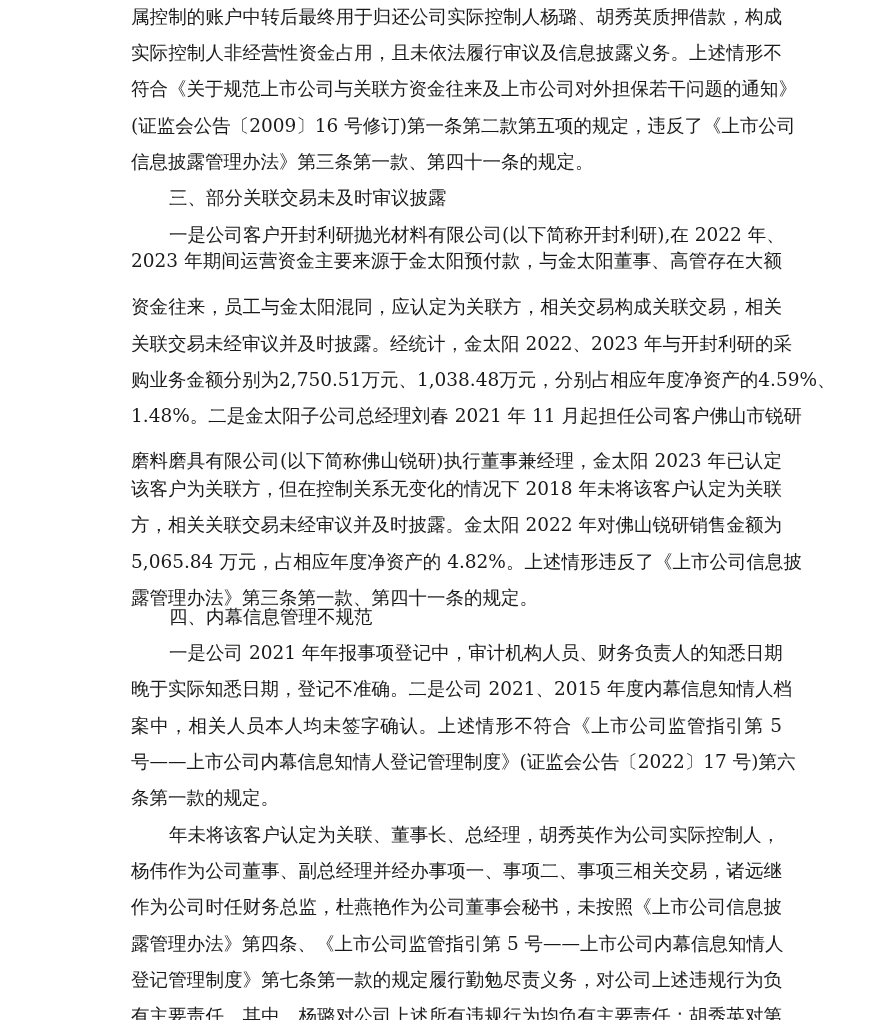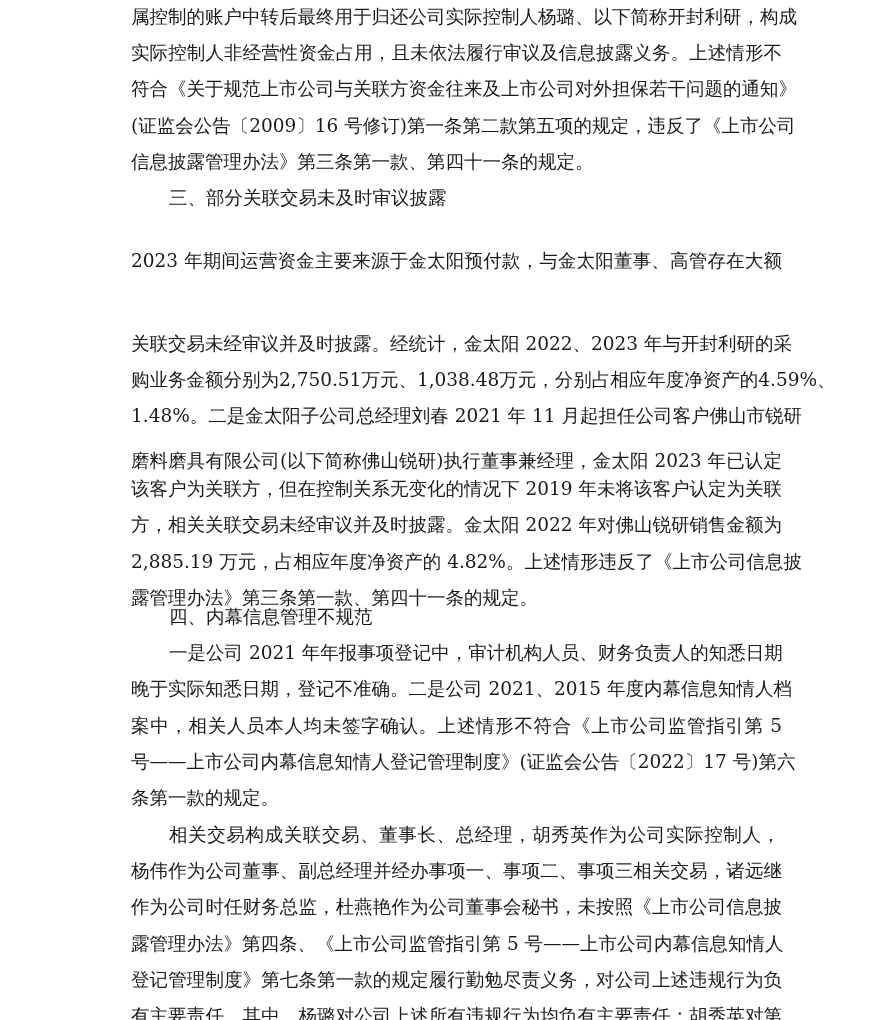--- a/index.html
+++ b/index.html
@@ -22,40 +22,42 @@
     text-align-last: justify;
     overflow: visible;
   }
   .line.last { text-align-last: left; }
   .line.indent { left: 169px; width: 611px; }
 </style>
 </head>
 <body>
 
 <div class="page">
-  <div class="line" style="top:4px">属控制的账户中转后最终用于归还公司实际控制人杨璐、以下简称开封利研，构成</div>
+  <div class="line" style="top:4px">属控制的账户中转后最终用于归还公司实际控制人杨璐、胡秀英质押借款，构成</div>
   <div class="line" style="top:40px">实际控制人非经营性资金占用，且未依法履行审议及信息披露义务。上述情形不</div>
   <div class="line" style="top:76px">符合《关于规范上市公司与关联方资金往来及上市公司对外担保若干问题的通知》</div>
   <div class="line" style="top:113px">(证监会公告〔2009〕16 号修订)第一条第二款第五项的规定，违反了《上市公司</div>
   <div class="line last" style="top:149px">信息披露管理办法》第三条第一款、第四十一条的规定。</div>
   <div class="line indent last" style="top:185px">三、部分关联交易未及时审议披露</div>
+  <div class="line indent" style="top:222px">一是公司客户开封利研抛光材料有限公司(以下简称开封利研),在 2022 年、</div>
   <div class="line" style="top:248px">2023 年期间运营资金主要来源于金太阳预付款，与金太阳董事、高管存在大额</div>
+  <div class="line" style="top:294px">资金往来，员工与金太阳混同，应认定为关联方，相关交易构成关联交易，相关</div>
   <div class="line" style="top:331px">关联交易未经审议并及时披露。经统计，金太阳 2022、2023 年与开封利研的采</div>
   <div class="line" style="top:367px">购业务金额分别为2,750.51万元、1,038.48万元，分别占相应年度净资产的4.59%、</div>
   <div class="line" style="top:403px">1.48%。二是金太阳子公司总经理刘春 2021 年 11 月起担任公司客户佛山市锐研</div>
   <div class="line" style="top:448px">磨料磨具有限公司(以下简称佛山锐研)执行董事兼经理，金太阳 2023 年已认定</div>
-  <div class="line" style="top:476px">该客户为关联方，但在控制关系无变化的情况下 2019 年未将该客户认定为关联</div>
+  <div class="line" style="top:476px">该客户为关联方，但在控制关系无变化的情况下 2018 年未将该客户认定为关联</div>
   <div class="line" style="top:512px">方，相关关联交易未经审议并及时披露。金太阳 2022 年对佛山锐研销售金额为</div>
-  <div class="line" style="top:549px">2,885.19 万元，占相应年度净资产的 4.82%。上述情形违反了《上市公司信息披</div>
+  <div class="line" style="top:549px">5,065.84 万元，占相应年度净资产的 4.82%。上述情形违反了《上市公司信息披</div>
   <div class="line last" style="top:585px">露管理办法》第三条第一款、第四十一条的规定。</div>
   <div class="line indent last" style="top:604px">四、内幕信息管理不规范</div>
   <div class="line indent" style="top:640px">一是公司 2021 年年报事项登记中，审计机构人员、财务负责人的知悉日期</div>
   <div class="line" style="top:676px">晚于实际知悉日期，登记不准确。二是公司 2021、2015 年度内幕信息知情人档</div>
   <div class="line" style="top:713px">案中，相关人员本人均未签字确认。上述情形不符合《上市公司监管指引第 5</div>
   <div class="line" style="top:749px">号——上市公司内幕信息知情人登记管理制度》(证监会公告〔2022〕17 号)第六</div>
   <div class="line last" style="top:785px">条第一款的规定。</div>
-  <div class="line indent" style="top:822px">相关交易构成关联交易、董事长、总经理，胡秀英作为公司实际控制人，</div>
+  <div class="line indent" style="top:822px">年未将该客户认定为关联、董事长、总经理，胡秀英作为公司实际控制人，</div>
   <div class="line" style="top:858px">杨伟作为公司董事、副总经理并经办事项一、事项二、事项三相关交易，诸远继</div>
   <div class="line" style="top:894px">作为公司时任财务总监，杜燕艳作为公司董事会秘书，未按照《上市公司信息披</div>
   <div class="line" style="top:931px">露管理办法》第四条、《上市公司监管指引第 5 号——上市公司内幕信息知情人</div>
   <div class="line" style="top:967px">登记管理制度》第七条第一款的规定履行勤勉尽责义务，对公司上述违规行为负</div>
   <div class="line" style="top:1003px">有主要责任。其中，杨璐对公司上述所有违规行为均负有主要责任；胡秀英对第</div>
 </div>
 
 </body></html>

